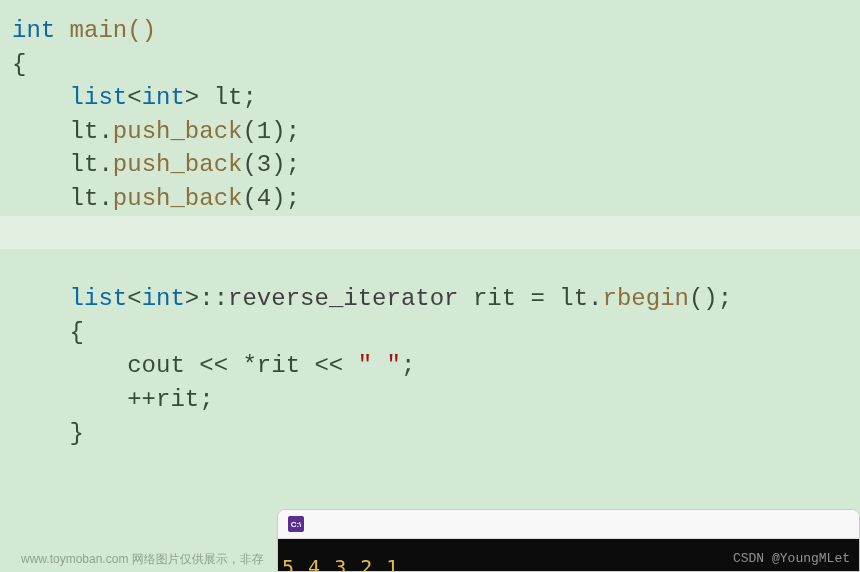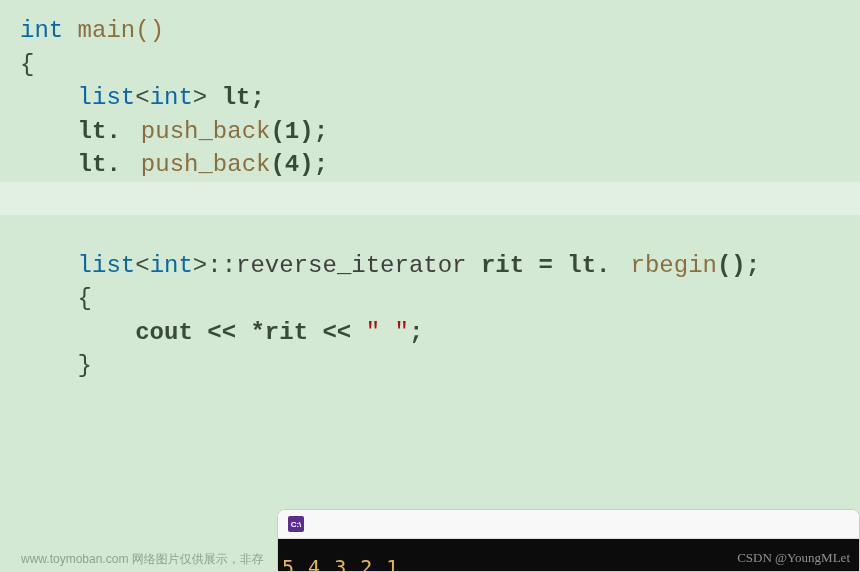--- a/index.html
+++ b/index.html
@@ -18,33 +18,33 @@
     }
     .editor {
       position: absolute;
       top: 0;
       left: 0;
       width: 860px;
       height: 572px;
       padding-top: 14px;
     }
     .line {
-      padding-left: 20px;
+      padding-left: 12px;
       line-height: 1.4;
       white-space: pre;
     }
     .line.highlighted {
       background: #e1f0e1;
       height: 33px;
     }
     .kw { color: #0b68a5; }
     .func { color: #8b6f3e; }
-    .method { color: #8b6f3e; margin-left: 20px; }
+    .method { color: #8b6f3e; }
     .str { color: #a31515; }
-    .ident { color: #3a4a3a; font-weight: bold; }
+    .ident { color: #3a4a3a; }
     .punct { color: #3a4a3a; }
     .classname { color: #404040; }
     
     .console-window {
       position: absolute;
       left: 277px;
       bottom: 0;
       width: 583px;
       background: white;
       border: 1px solid #ccc;
@@ -87,39 +87,41 @@
       bottom: 4px;
       left: 21px;
       font-family: 'Segoe UI', sans-serif;
       font-size: 12px;
       color: rgba(100,110,100,0.6);
     }
     .watermark-right {
       position: absolute;
       bottom: 6px;
       right: 10px;
-      font-family: Liberation Serif, serif;
+      font-family: Liberation Mono, monospace;
       font-size: 13px;
       color: rgba(200,200,200,0.7);
     }
   </style>
 </head>
 <body>
 
 <div class="editor">
   <div class="line"><span class="kw">int</span><span class="func"> main()</span></div>
   <div class="line"><span class="punct">{</span></div>
   <div class="line"><span>    </span><span class="kw">list</span><span class="punct">&lt;</span><span class="kw">int</span><span class="punct">&gt;</span><span class="ident"> lt;</span></div>
   <div class="line"><span>    </span><span class="ident">lt.</span><span class="method">push_back</span><span class="ident">(1);</span></div>
+  <div class="line"><span>    </span><span class="ident">lt.</span><span class="method">push_back</span><span class="ident">(3);</span></div>
   <div class="line"><span>    </span><span class="ident">lt.</span><span class="method">push_back</span><span class="ident">(4);</span></div>
   <div class="line highlighted"></div>
   <div class="line">&nbsp;</div>
   <div class="line"><span>    </span><span class="kw">list</span><span class="punct">&lt;</span><span class="kw">int</span><span class="punct">&gt;::</span><span class="classname">reverse_iterator</span><span class="ident"> rit = lt.</span><span class="method">rbegin</span><span class="ident">();</span></div>
   <div class="line"><span class="punct">    {</span></div>
   <div class="line"><span>        </span><span class="ident">cout &lt;&lt; *rit &lt;&lt; </span><span class="str">" "</span><span class="ident">;</span></div>
+  <div class="line"><span class="ident">        ++rit;</span></div>
   <div class="line"><span class="punct">    }</span></div>
 </div>
 
 <div class="console-window">
   <div class="console-titlebar">
     <div class="console-icon">
         <span>C:\</span>
       </div>
   </div>
   <div class="console-body">

